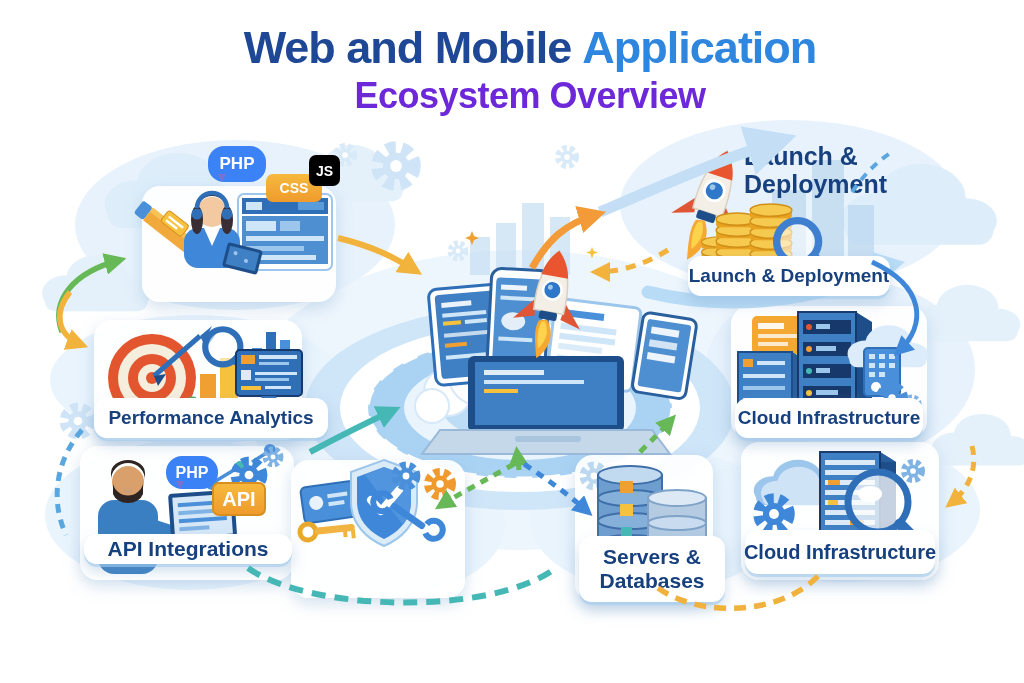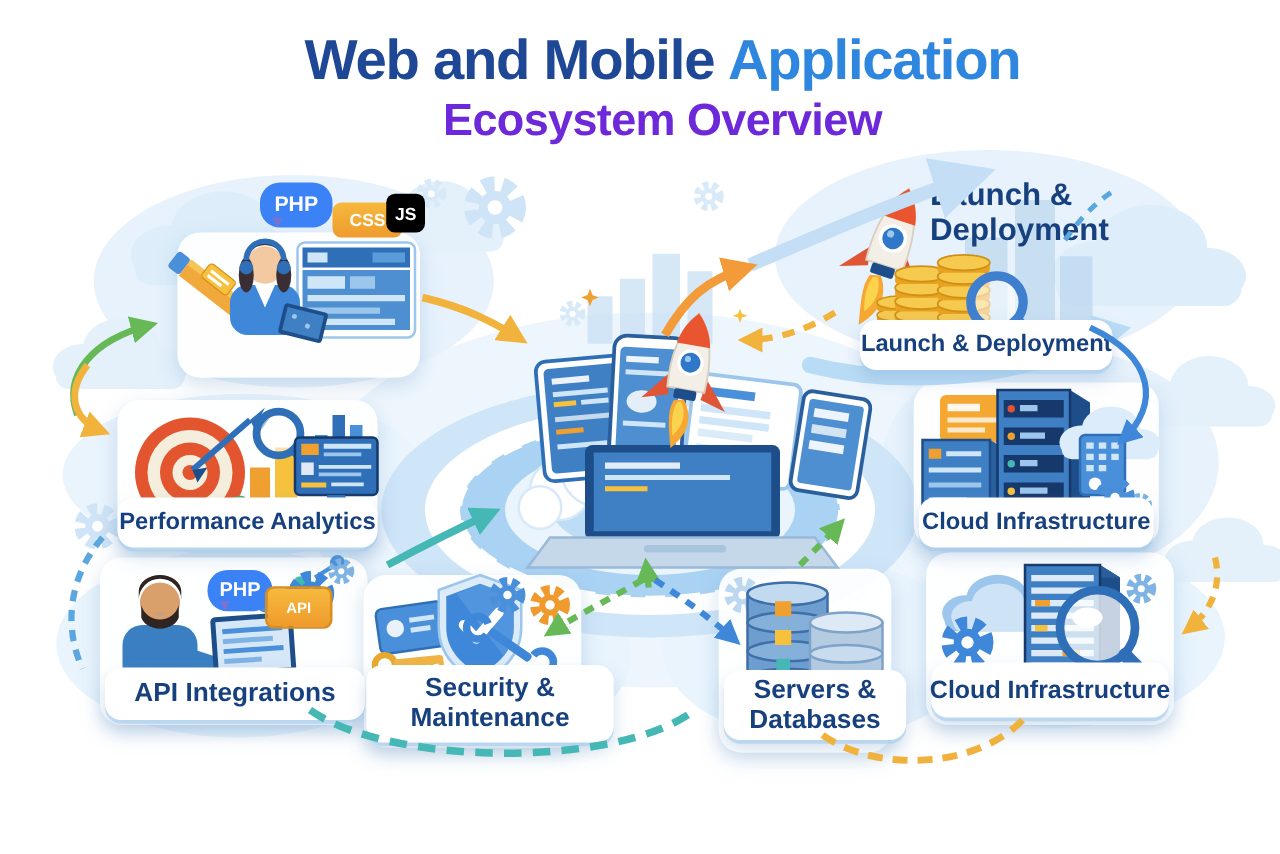--- a/index.html
+++ b/index.html
@@ -439,33 +439,32 @@
     </g>
     <use href="#gear" x="898" y="456" width="30" height="30" style="color:#7fb3e4"></use>
   </svg>
 
   <div class="title">
     <div class="l1"><span class="p1">Web and Mobile</span><span class="p2">Application</span></div>
     <div class="l2">Ecosystem Overview</div>
   </div>
 
   <div class="badge bubble" style="left:208px;top:146px;width:58px;height:36px;font-size:17px">PHP</div>
-  <div class="badge" style="left:266px;top:162px;width:56px;height:28px;font-size:14px;background:linear-gradient(#f6b93d,#ef9b2d)">CSS</div>
+  <div class="badge" style="left:266px;top:174px;width:56px;height:28px;font-size:14px;background:linear-gradient(#f6b93d,#ef9b2d)">CSS</div>
   <div class="badge" style="left:309px;top:155px;width:31px;height:31px;font-size:14px;background:#000000">JS</div>
   <div class="badge bubble" style="left:166px;top:456px;width:52px;height:33px;font-size:16px">PHP</div>
-  <div class="badge" style="left:212px;top:469px;width:50px;height:30px;font-size:12px;background:linear-gradient(#f6b93d,#ef9b2d);border:2px solid #d98f1f">API</div>
+  <div class="badge" style="left:212px;top:482px;width:50px;height:30px;font-size:20px;background:linear-gradient(#f6b93d,#ef9b2d);border:2px solid #d98f1f">API</div>
 
   <div class="heading">Launch &amp;
 Deployment</div>
 
   <div class="pill" style="left:688px;top:256px;width:202px;height:40px;font-size:19px;white-space:nowrap">Launch &amp; Deployment</div>
-  <div class="pill" style="left:94px;top:398px;width:208px;height:40px;font-size:19px;white-space:nowrap">Performance Analytics</div>
-  <div class="pill" style="left:84px;top:534px;width:208px;height:42px;font-size:21px;white-space:nowrap">API Integrations</div>
-  <div class="pill" style="left:293px;top:532px;width:170px;height:62px;font-size:21px;padding:0 14px">Security &amp; Maintenance</div>
-  <div class="pill" style="left:579px;top:536px;width:130px;height:56px;font-size:21px;padding:0 8px">Servers &amp; Databases</div>
+  <div class="pill" style="left:94px;top:398px;width:234px;height:40px;font-size:19px;white-space:nowrap">Performance Analytics</div>
+  <div class="pill" style="left:84px;top:534px;width:208px;height:30px;font-size:21px;white-space:nowrap">API Integrations</div>
+  <div class="pill" style="left:579px;top:536px;width:130px;height:66px;font-size:21px;padding:0 8px">Servers &amp; Databases</div>
   <div class="pill" style="left:735px;top:398px;width:188px;height:40px;font-size:19px;white-space:nowrap">Cloud Infrastructure</div>
   <div class="pill" style="left:745px;top:530px;width:190px;height:44px;font-size:20px;white-space:nowrap">Cloud Infrastructure</div>
 
   <svg class="layer z4" width="1024" height="683" viewBox="0 0 1024 683">
     <defs>
       <marker id="mY" viewBox="0 0 10 10" refX="7" refY="5" markerWidth="4" markerHeight="4" orient="auto-start-reverse">
           <path d="M0,0 L10,5 L0,10 z" fill="#f2b33c"></path>
         </marker>
       <marker id="mG" viewBox="0 0 10 10" refX="7" refY="5" markerWidth="4" markerHeight="4" orient="auto-start-reverse">
           <path d="M0,0 L10,5 L0,10 z" fill="#67b857"></path>

